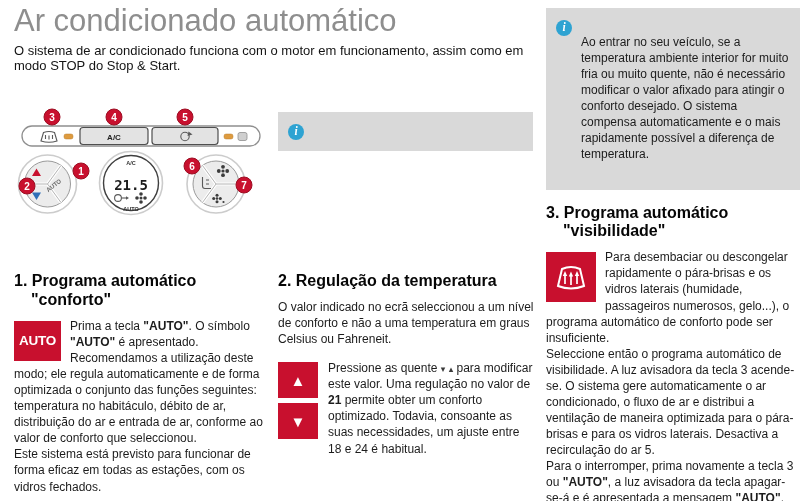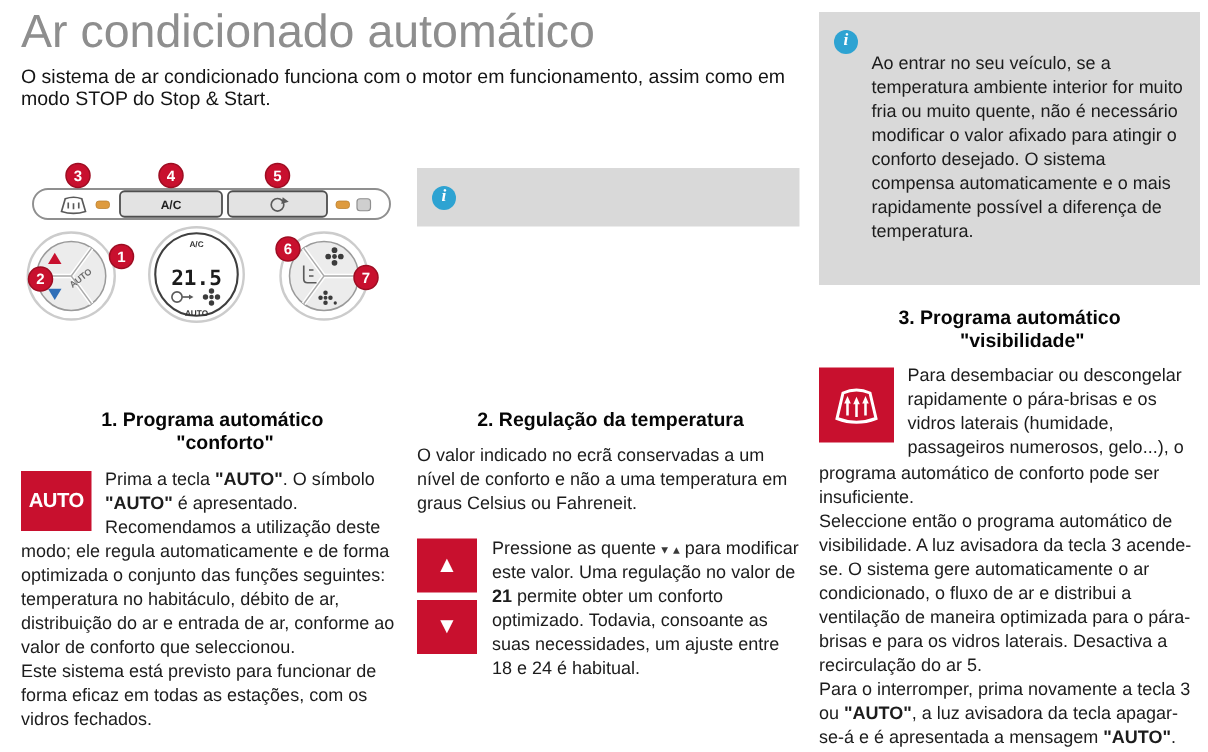--- a/index.html
+++ b/index.html
@@ -48,21 +48,21 @@
     color:#fff;font-weight:bold;font-style:italic;display:flex;align-items:center;justify-content:center;
     font-size:11.5px;font-family:"Liberation Serif",serif;margin-top:1px;}
   .info-text{white-space:pre-line;}
   .info-text p{margin:0;}
 
   
   .section{position:absolute;}
   #sec1{left:14px;top:272px;width:255px;}
   #sec2{left:278px;top:272px;width:258px;}
   #col-right{position:absolute;left:546px;top:8px;width:254px;}
-  h3{font-size:13px;font-weight:700;color:#060606;margin:0 0 8px;line-height:1.18;text-align:center;}
+  h3{font-size:16px;font-weight:700;color:#060606;margin:0 0 8px;line-height:1.18;}
   h3 .h3-line2{display:block;padding-left:17px;}
   #col-right h3{margin-top:14px;}
   .para{font-size:12px;line-height:1.34;margin:0;white-space:pre-line;color:#1c1c1c;}
   .seg-bold{font-weight:700;}
   .inline-tri{font-size:9px;color:#3a3a3a;}
   .float-icon{float:left;margin:3px 9px 3px 0;}
   .auto-box{width:47px;height:40px;background:var(--accent-red);color:#fff;font-weight:700;
     font-size:13.5px;display:flex;align-items:center;justify-content:center;letter-spacing:-0.3px;}
   .defrost-box{width:50px;height:50px;background:var(--accent-red);display:flex;align-items:center;justify-content:center;}
   .arrow-stack{float:left;margin:2px 10px 2px 0;display:flex;flex-direction:column;gap:5px;}
@@ -203,21 +203,21 @@
       <span>AUTO</span>
     </div>
     <p class="para"><span>Prima a tecla </span><span class="seg-bold">"AUTO"</span><span>. O símbolo </span><span class="seg-bold">"AUTO"</span><span> é apresentado.
 Recomendamos a utilização deste modo; ele regula automaticamente e de forma optimizada o conjunto das funções seguintes: temperatura no habitáculo, débito de ar, distribuição do ar e entrada de ar, conforme ao valor de conforto que seleccionou.
 Este sistema está previsto para funcionar de forma eficaz em todas as estações, com os vidros fechados.</span></p>
     <div class="clear"></div>
   </div>
 
   <div class="section" id="sec2">
     <h3>2. Regulação da temperatura</h3>
-    <p class="para">O valor indicado no ecrã conservadas a um nível de conforto e não a uma temperatura em graus Celsius ou Fahreneit.</p>
+    <p class="para">O valor indicado no ecrã seleccionou a um nível de conforto e não a uma temperatura em graus Celsius ou Fahreneit.</p>
     <div style="margin-top:13px;">
       <div class="arrow-stack">
         <div class="arrow-btn">
           <span>▲</span>
         </div>
         <div class="arrow-btn">
           <span>▼</span>
         </div>
       </div>
       <p class="para"><span>Pressione as quente </span><span class="inline-tri">▾</span><span> </span><span class="inline-tri">▴</span><span> para modificar este valor. Uma regulação no valor de </span><span class="seg-bold">21</span><span> permite obter um conforto optimizado. Todavia, consoante as suas necessidades, um ajuste entre 18 e 24 é habitual.</span></p>

